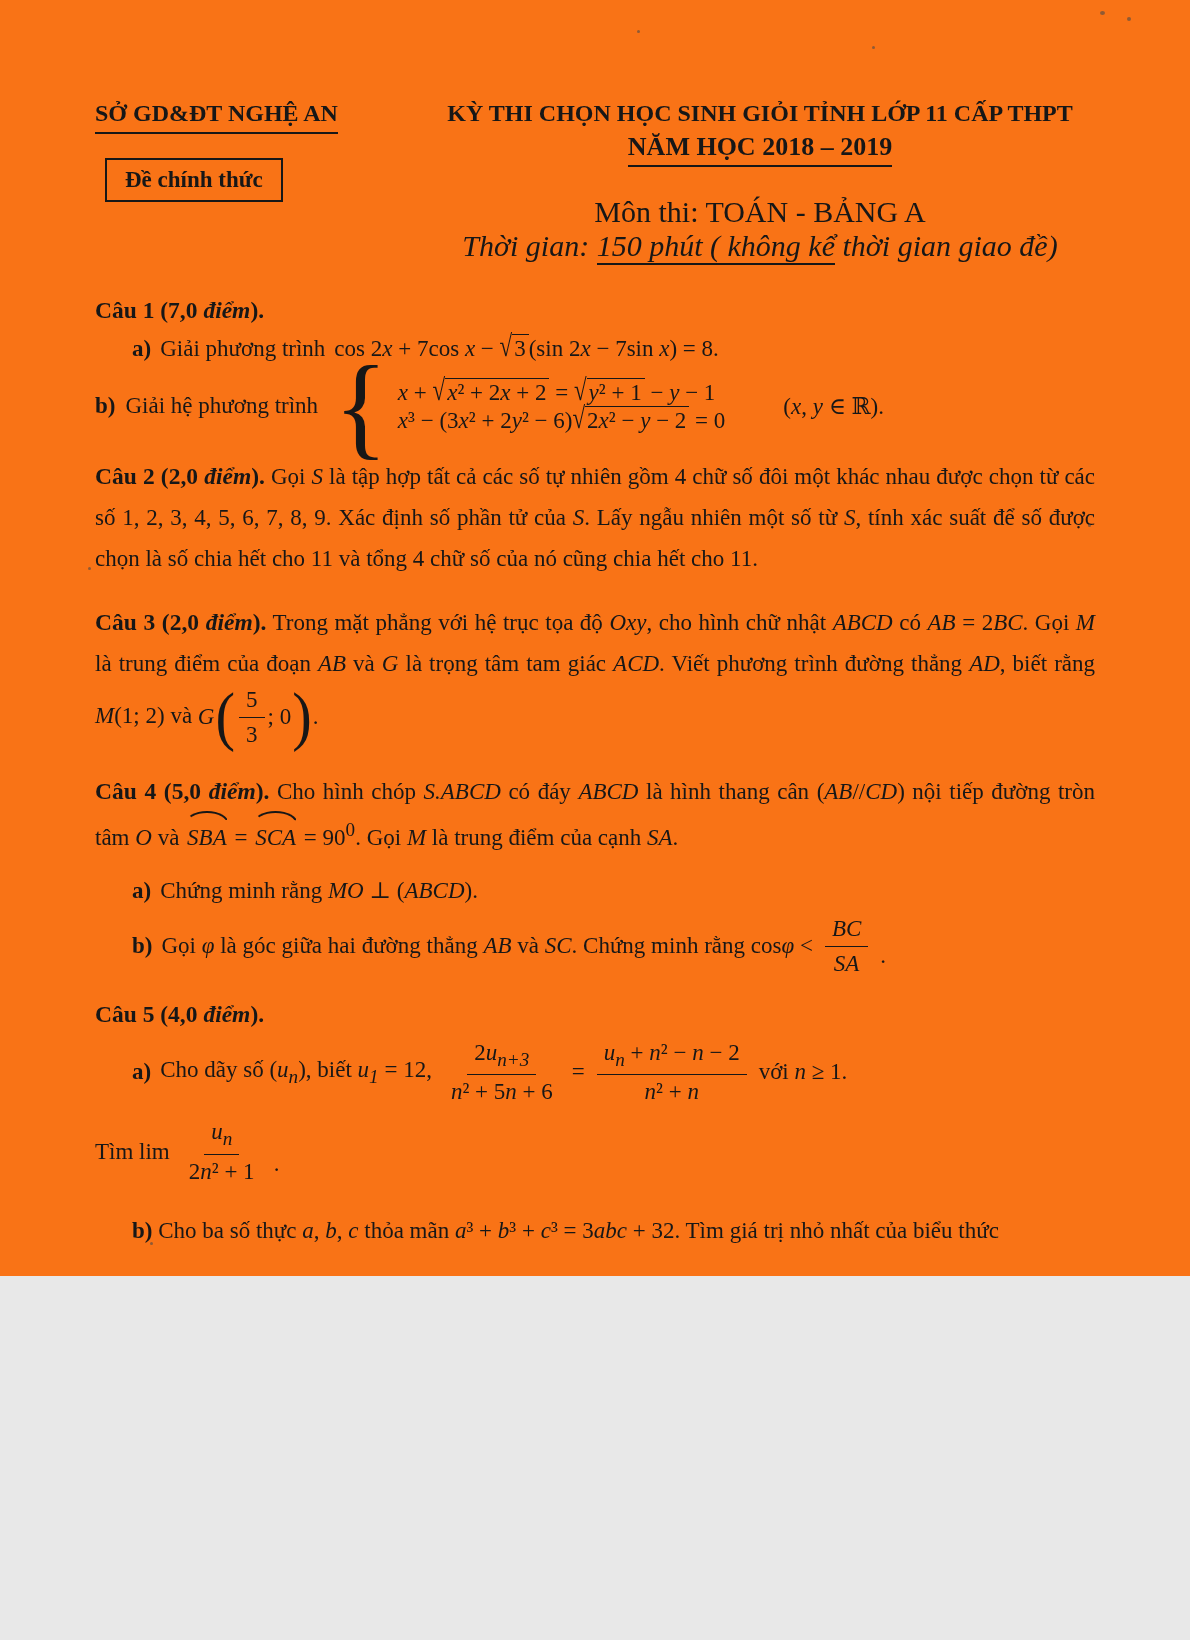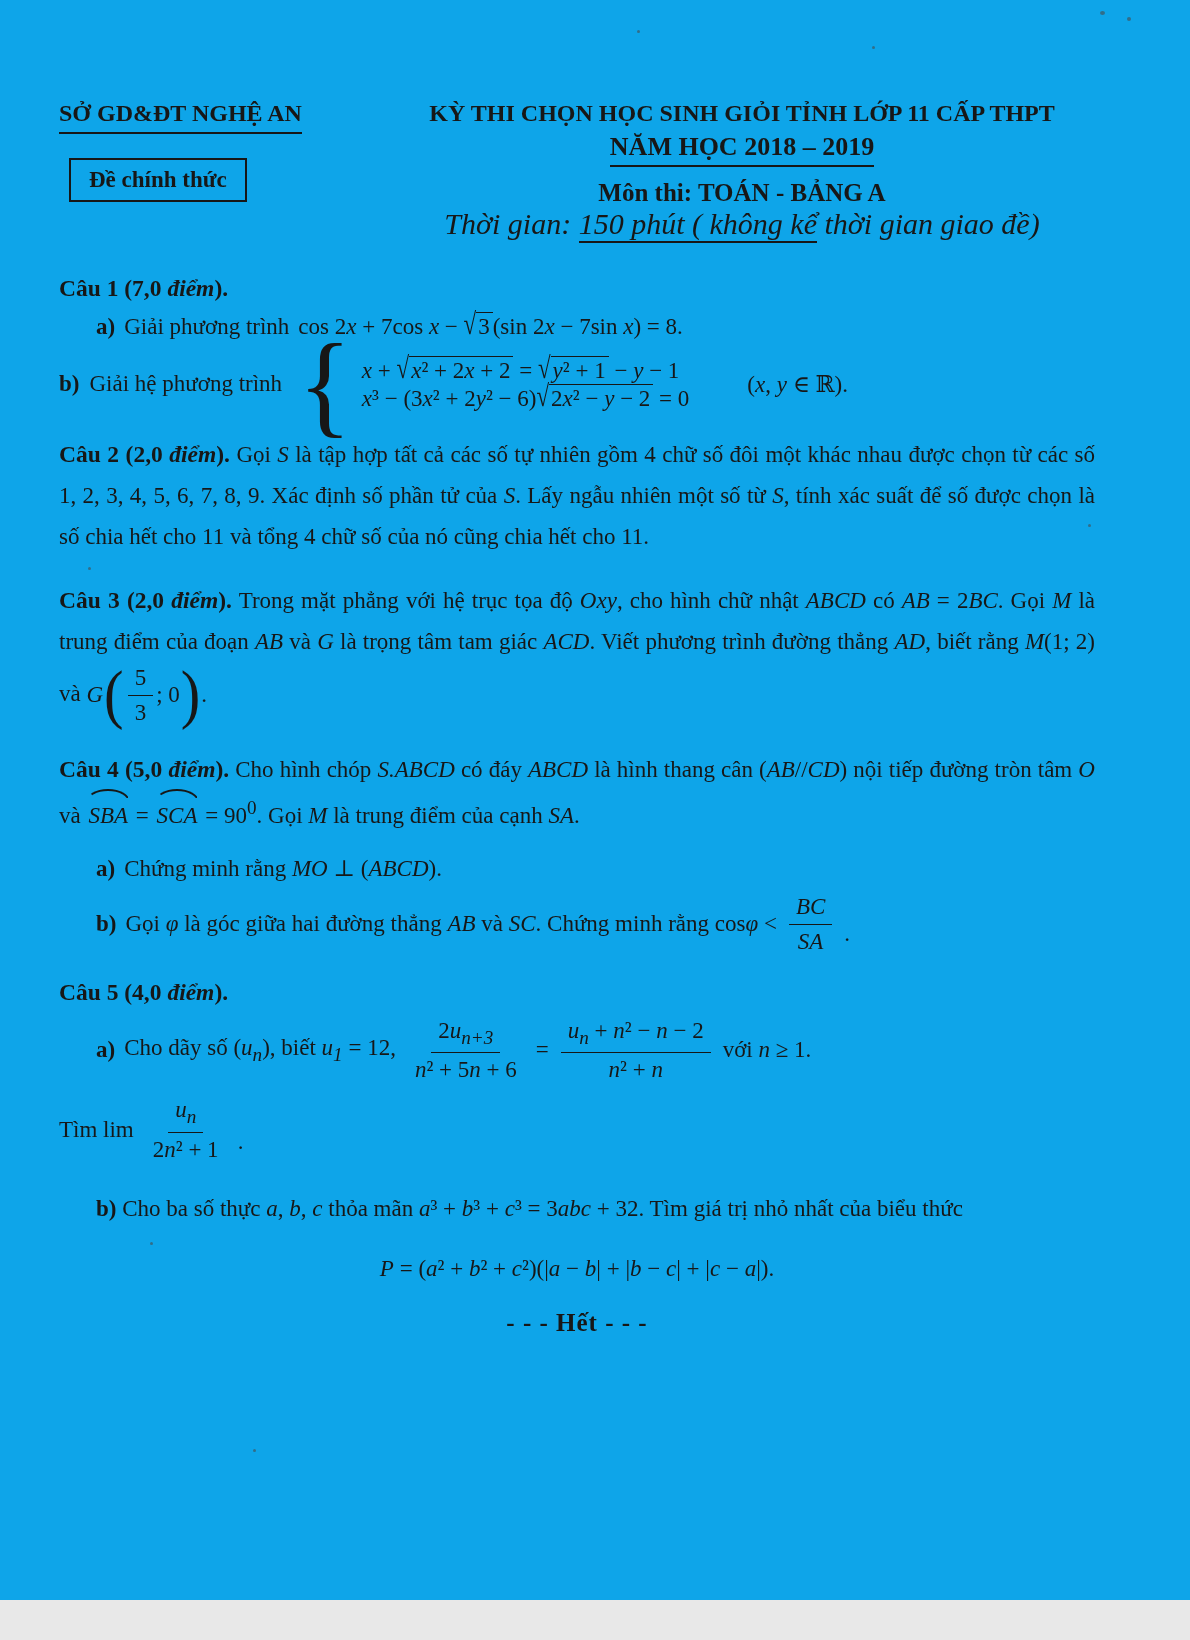--- a/index.html
+++ b/index.html
@@ -1,38 +1,38 @@
 <!DOCTYPE html>
 <html><head>
 <meta charset="utf-8">
 <style>
   html,body{margin:0;padding:0;background:#e8e8e8;}
   .page{
     position:relative;
-    width:1190px;height:1600px;
+    width:1190px;height:1276px;
     margin:0 auto;
-    background:#0ea5e9;
+    background:#f97316;
     color:#171717;
     font-family:"Liberation Serif","DejaVu Serif",serif;
     font-size:23px;
     box-sizing:border-box;
-    padding:100px 95px 0 59px;
+    padding:100px 95px 0 95px;
     overflow:hidden;
   }
   i{font-style:italic;}
 
   
   .header{display:flex;margin-bottom:34px;}
   .header-left{width:330px;flex:none;}
   .dept{font-weight:bold;font-size:24px;display:inline-block;border-bottom:2.5px solid #171717;padding-bottom:5px;white-space:nowrap;}
   .badge{margin-top:24px;margin-left:10px;display:inline-block;border:2.5px solid #171717;padding:7px 18px;font-weight:bold;font-size:23px;}
   .header-right{flex:1;text-align:center;}
   .title1{font-weight:bold;font-size:24px;white-space:nowrap;}
   .title2{font-weight:bold;font-size:26px;display:inline-block;border-bottom:2px solid #171717;padding-bottom:3px;margin-top:5px;}
-  .subject{font-weight:bold;font-size:25px;margin-top:12px;}
+  .subject{font-weight:normal;font-size:30px;margin-top:28px;}
   .time{font-style:italic;font-size:30px;}
   .time-u{border-bottom:2px solid #171717;padding-bottom:1px;}
 
   
   .qhead{font-weight:bold;font-size:23.5px;margin:22px 0 10px 0;}
   .qhead-inline{font-weight:bold;font-size:23.5px;}
   .para{margin:22px 0 18px 0;text-align:justify;line-height:1.78;}
   .row{display:flex;align-items:baseline;gap:9px;margin:10px 0;}
   .row-c{display:flex;align-items:center;gap:9px;margin:10px 0;}
   .indent{margin-left:37px;}

